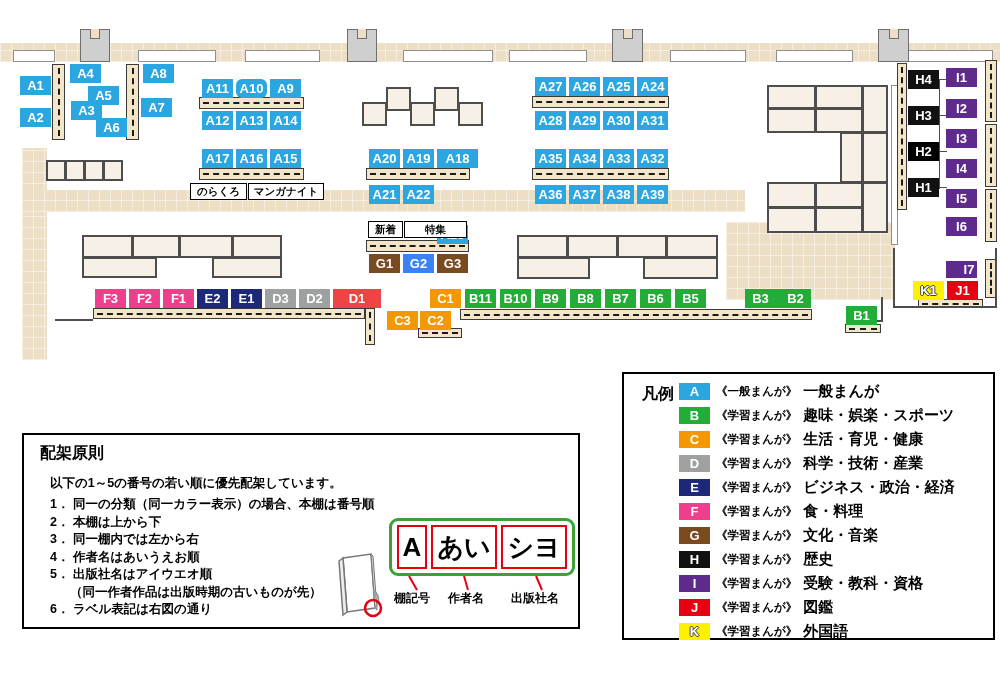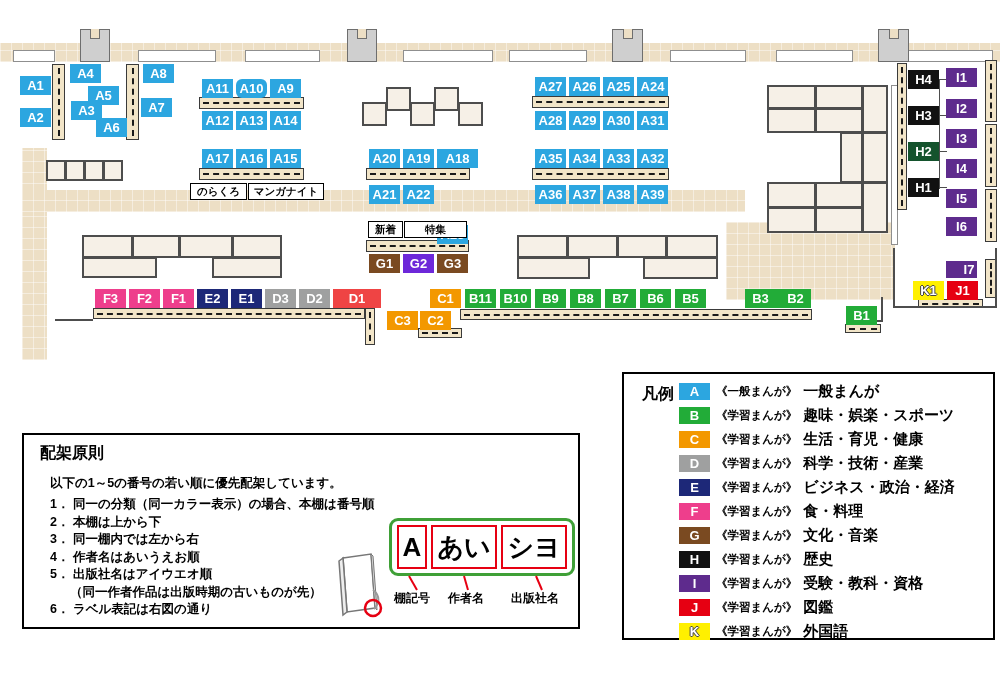--- a/index.html
+++ b/index.html
@@ -166,21 +166,21 @@
     <div class="abs lbl" style="left: 637px; top: 111px; width: 31px; height: 19px; background: rgb(44, 166, 224);">A31</div>
     <div class="abs lbl" style="left: 535px; top: 149px; width: 31px; height: 19px; background: rgb(44, 166, 224);">A35</div>
     <div class="abs lbl" style="left: 569px; top: 149px; width: 31px; height: 19px; background: rgb(44, 166, 224);">A34</div>
     <div class="abs lbl" style="left: 603px; top: 149px; width: 31px; height: 19px; background: rgb(44, 166, 224);">A33</div>
     <div class="abs lbl" style="left: 637px; top: 149px; width: 31px; height: 19px; background: rgb(44, 166, 224);">A32</div>
     <div class="abs lbl" style="left: 535px; top: 185px; width: 31px; height: 19px; background: rgb(44, 166, 224);">A36</div>
     <div class="abs lbl" style="left: 569px; top: 185px; width: 31px; height: 19px; background: rgb(44, 166, 224);">A37</div>
     <div class="abs lbl" style="left: 603px; top: 185px; width: 31px; height: 19px; background: rgb(44, 166, 224);">A38</div>
     <div class="abs lbl" style="left: 637px; top: 185px; width: 31px; height: 19px; background: rgb(44, 166, 224);">A39</div>
     <div class="abs lbl" style="left: 369px; top: 254px; width: 31px; height: 19px; background: rgb(122, 74, 33);">G1</div>
-    <div class="abs lbl" style="left: 403px; top: 254px; width: 31px; height: 19px; background: #6d28d9;">G2</div>
+    <div class="abs lbl" style="left: 403px; top: 254px; width: 31px; height: 19px; background: #3b82f6;">G2</div>
     <div class="abs lbl" style="left: 437px; top: 254px; width: 31px; height: 19px; background: rgb(122, 74, 33);">G3</div>
     <div class="abs lbl" style="left: 95px; top: 289px; width: 31px; height: 19px; background: rgb(238, 62, 140);">F3</div>
     <div class="abs lbl" style="left: 129px; top: 289px; width: 31px; height: 19px; background: rgb(238, 62, 140);">F2</div>
     <div class="abs lbl" style="left: 163px; top: 289px; width: 31px; height: 19px; background: rgb(238, 62, 140);">F1</div>
     <div class="abs lbl" style="left: 197px; top: 289px; width: 31px; height: 19px; background: rgb(29, 40, 120);">E2</div>
     <div class="abs lbl" style="left: 231px; top: 289px; width: 31px; height: 19px; background: rgb(29, 40, 120);">E1</div>
     <div class="abs lbl" style="left: 265px; top: 289px; width: 31px; height: 19px; background: rgb(159, 160, 160);">D3</div>
     <div class="abs lbl" style="left: 299px; top: 289px; width: 31px; height: 19px; background: rgb(159, 160, 160);">D2</div>
     <div class="abs lbl" style="left: 333px; top: 289px; width: 48px; height: 19px; background: #ef4444;">D1</div>
     <div class="abs lbl" style="left: 430px; top: 289px; width: 31px; height: 19px; background: rgb(243, 152, 0);">C1</div>
@@ -192,21 +192,21 @@
     <div class="abs lbl" style="left: 570px; top: 289px; width: 31px; height: 19px; background: rgb(34, 172, 56);">B8</div>
     <div class="abs lbl" style="left: 605px; top: 289px; width: 31px; height: 19px; background: rgb(34, 172, 56);">B7</div>
     <div class="abs lbl" style="left: 640px; top: 289px; width: 31px; height: 19px; background: rgb(34, 172, 56);">B6</div>
     <div class="abs lbl" style="left: 675px; top: 289px; width: 31px; height: 19px; background: rgb(34, 172, 56);">B5</div>
     <div class="abs lbl" style="left: 752px; top: 289px; width: 31px; height: 19px; background: rgb(34, 172, 56);">B4</div>
     <div class="abs lbl" style="left: 745px; top: 289px; width: 31px; height: 19px; background: rgb(34, 172, 56);">B3</div>
     <div class="abs lbl" style="left: 780px; top: 289px; width: 31px; height: 19px; background: rgb(34, 172, 56);">B2</div>
     <div class="abs lbl" style="left: 846px; top: 306px; width: 31px; height: 19px; background: rgb(34, 172, 56);">B1</div>
     <div class="abs lbl" style="left: 908px; top: 70px; width: 31px; height: 19px; background: rgb(17, 17, 17);">H4</div>
     <div class="abs lbl" style="left: 908px; top: 106px; width: 31px; height: 19px; background: rgb(17, 17, 17);">H3</div>
-    <div class="abs lbl" style="left: 908px; top: 142px; width: 31px; height: 19px; background: #14532d;">H2</div>
+    <div class="abs lbl" style="left: 908px; top: 142px; width: 31px; height: 19px; background: #000000;">H2</div>
     <div class="abs lbl" style="left: 908px; top: 178px; width: 31px; height: 19px; background: rgb(17, 17, 17);">H1</div>
     <div class="abs lbl" style="left: 946px; top: 68px; width: 31px; height: 19px; background: rgb(94, 43, 141);">I1</div>
     <div class="abs lbl" style="left: 946px; top: 99px; width: 31px; height: 19px; background: rgb(94, 43, 141);">I2</div>
     <div class="abs lbl" style="left: 946px; top: 129px; width: 31px; height: 19px; background: rgb(94, 43, 141);">I3</div>
     <div class="abs lbl" style="left: 946px; top: 159px; width: 31px; height: 19px; background: rgb(94, 43, 141);">I4</div>
     <div class="abs lbl" style="left: 946px; top: 189px; width: 31px; height: 19px; background: rgb(94, 43, 141);">I5</div>
     <div class="abs lbl" style="left: 946px; top: 217px; width: 31px; height: 19px; background: rgb(94, 43, 141);">I6</div>
     <div class="abs lbl" style="left: 946px; top: 261px; width: 31px; height: 17px; background: rgb(94, 43, 141); padding-left: 15px;">I7</div>
     <div class="abs lbl on-yellow" style="left: 913px; top: 281px; width: 31px; height: 19px; background: rgb(255, 240, 0);">K1</div>
     <div class="abs lbl" style="left: 947px; top: 281px; width: 31px; height: 19px; background: rgb(230, 0, 18);">J1</div>

